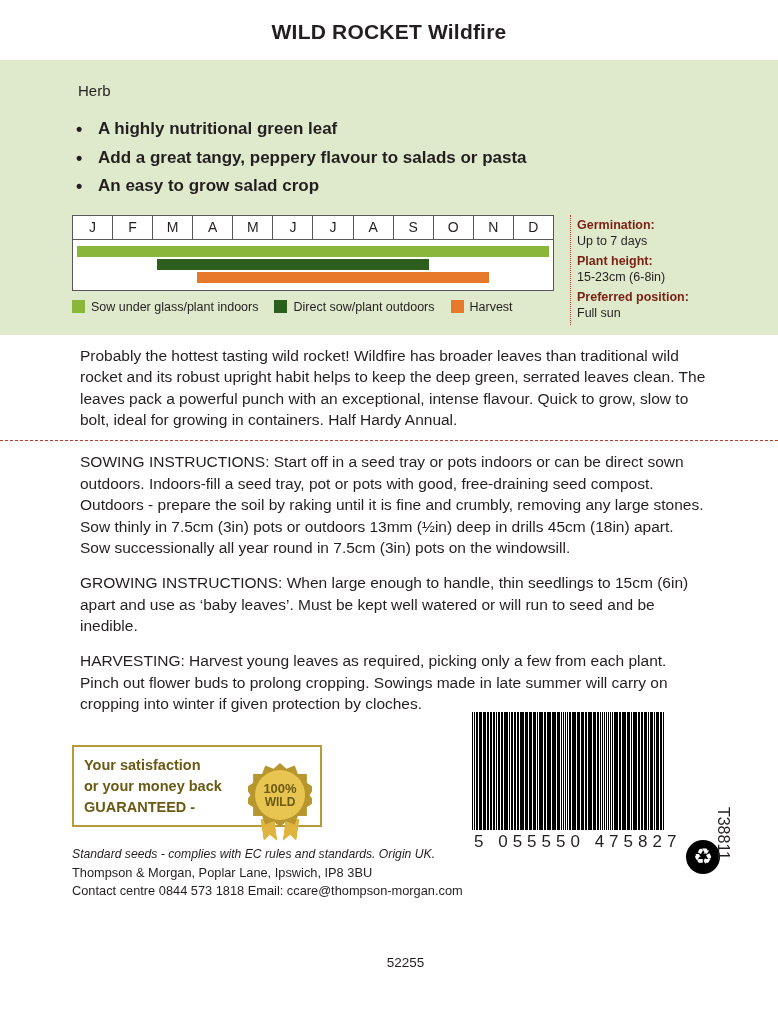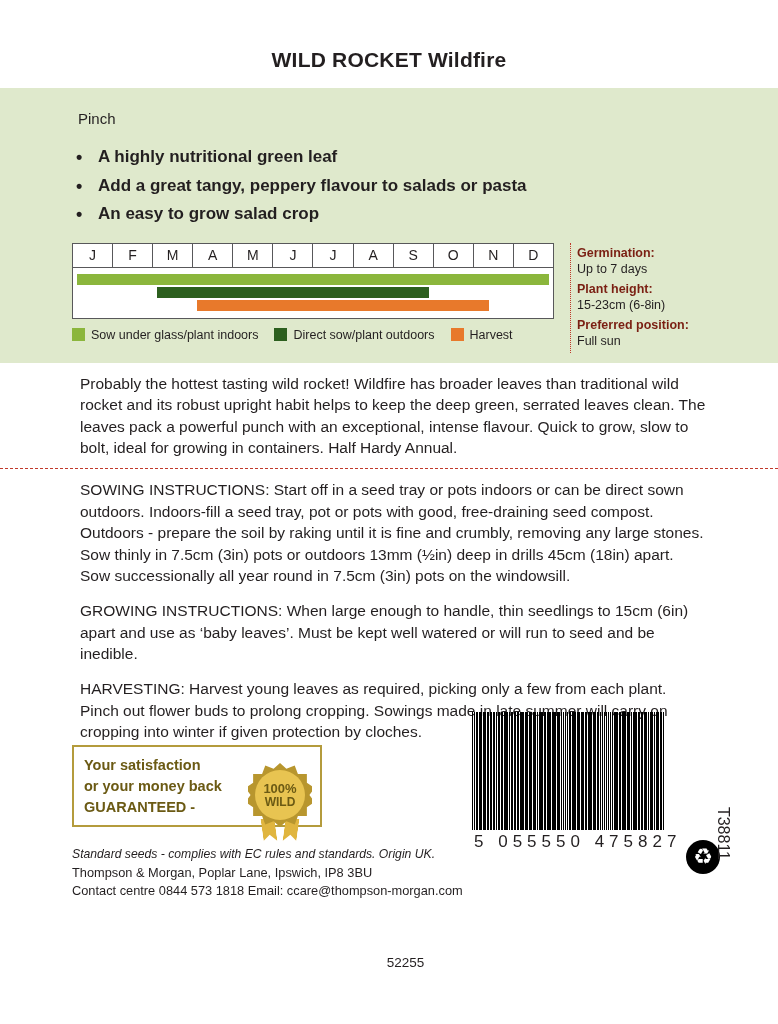--- a/index.html
+++ b/index.html
@@ -12,21 +12,21 @@
     position: relative;
     overflow: hidden;
   }
   .page { position: relative; width: 778px; height: 1024px; }
 
   
   .title {
     text-align: center;
     font-size: 21px;
     font-weight: bold;
-    padding-top: 48px;
+    padding-top: 20px;
     letter-spacing: 0.2px;
   }
   .title .cultivar { font-weight: bold; }
 
   
   .green-panel {
     margin-top: 16px;
     background: #dfe9cc;
     padding: 22px 0 10px 0;
     position: relative;
@@ -233,21 +233,21 @@
 <body>
 
 <div class="page">
 
   <div class="title">
     <span>WILD ROCKET</span>
     <span class="cultivar">Wildfire</span>
   </div>
 
   <div class="green-panel">
-    <div class="herb-label">Pinch</div>
+    <div class="herb-label">Herb</div>
     <ul class="bullets">
       <li>A highly nutritional green leaf</li>
       <li>Add a great tangy, peppery flavour to salads or pasta</li>
       <li>An easy to grow salad crop</li>
     </ul>
 
     <div class="cal-wrap">
       <div class="cal-left">
         <table class="cal-table">
           <tbody>

